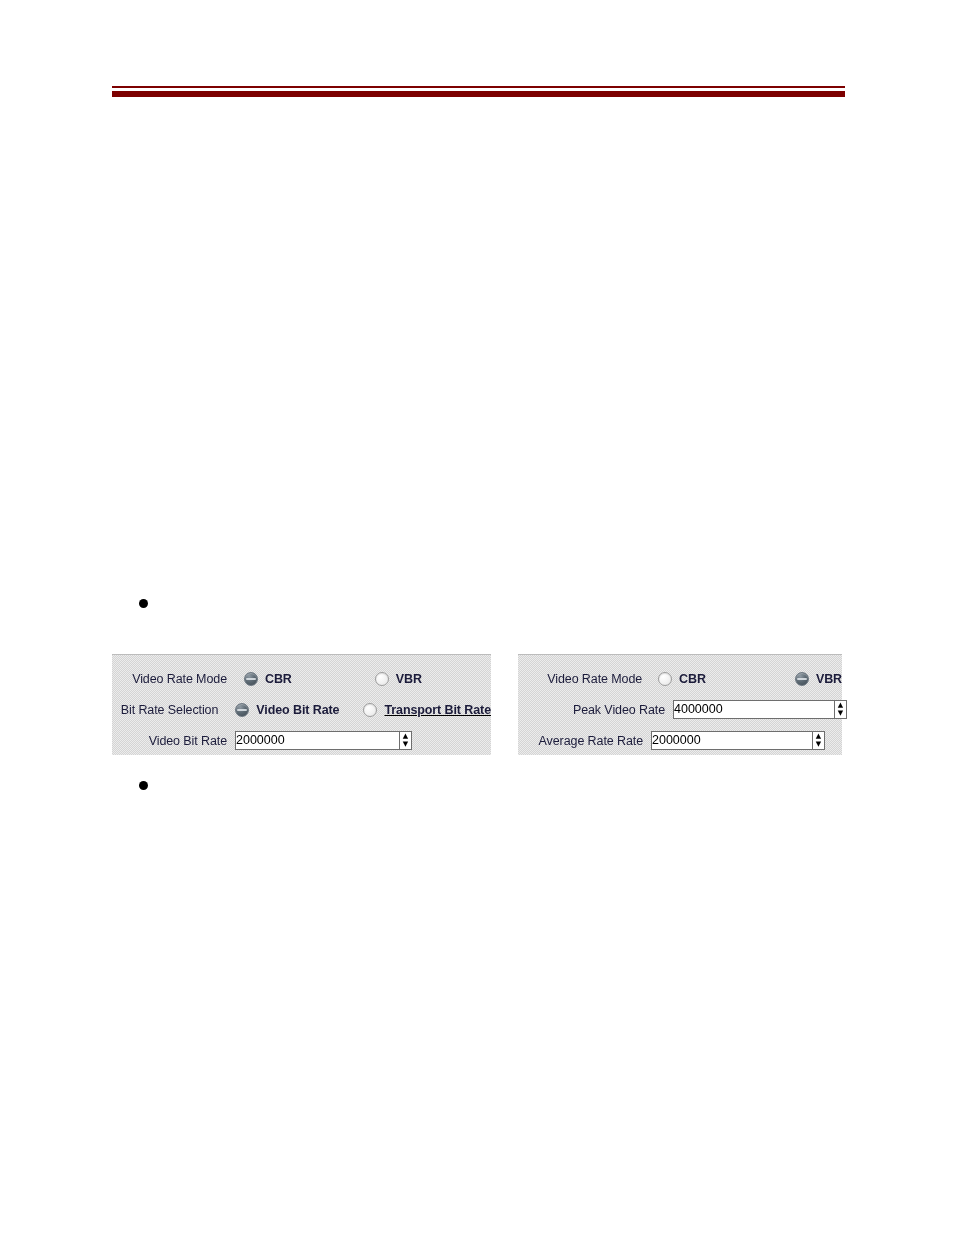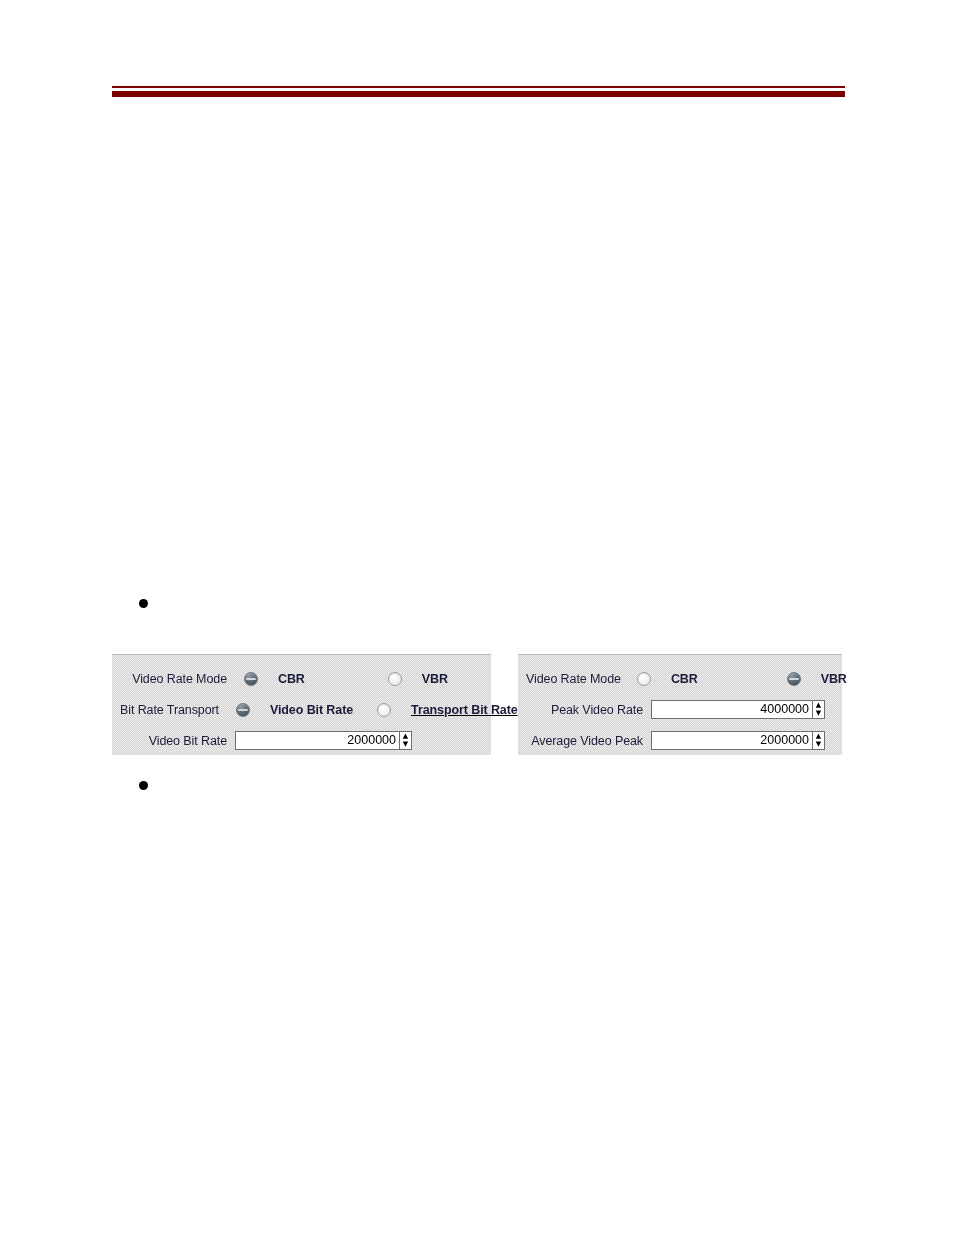--- a/index.html
+++ b/index.html
@@ -117,21 +117,21 @@
     right: 1px;
     top: 5px;
     height: 2px;
     background: rgba(226,232,236,.85);
     border-radius: 1px;
   }
   .radio-label {
     font-size: 12.5px;
     font-weight: bold;
     color: #1b1b3a;
-    margin-left: 20px;
+    margin-left: 7px;
     white-space: nowrap;
     letter-spacing: -0.1px;
   }
   .radio-group {
     display: flex;
     align-items: center;
   }
 
   
   .spinner {
@@ -139,21 +139,20 @@
     align-items: stretch;
     height: 19px;
     border: 1px solid #6e6e6e;
     background: #ffffff;
     box-sizing: border-box;
   }
   .spinner .value {
     flex: 1 1 auto;
     font-size: 12.5px;
     color: #000000;
-    text-align: right;
     padding-right: 3px;
     line-height: 17px;
     overflow: hidden;
     white-space: nowrap;
   }
   .spinner .arrows {
     flex: 0 0 11px;
     width: 11px;
     border-left: 1px solid #6e6e6e;
     display: flex;
@@ -191,21 +190,21 @@
       <span class="radio on"></span>
       <span class="radio-label">CBR</span>
     </div>
     <div class="radio-group" style="margin-left:83px;">
       <span class="radio off"></span>
       <span class="radio-label">VBR</span>
     </div>
   </div>
 
   <div class="row" style="top:39px;">
-    <div class="field-label" style="width:107px; margin-left:8px;">Bit Rate Transport</div>
+    <div class="field-label" style="width:107px; margin-left:8px;">Bit Rate Selection</div>
     <div class="radio-group" style="margin-left:17px;">
       <span class="radio on"></span>
       <span class="radio-label">Video Bit Rate</span>
     </div>
     <div class="radio-group" style="margin-left:24px;text-decoration:underline;">
       <span class="radio off"></span>
       <span class="radio-label">Transport Bit Rate</span>
     </div>
   </div>
 
@@ -228,33 +227,33 @@
     <div class="radio-group" style="margin-left:16px;">
       <span class="radio off"></span>
       <span class="radio-label">CBR</span>
     </div>
     <div class="radio-group" style="margin-left:89px;">
       <span class="radio on"></span>
       <span class="radio-label">VBR</span>
     </div>
   </div>
 
-  <div class="row" style="top:39px;">
+  <div class="row" style="top:39px;margin-left:22px;">
     <div class="field-label" style="width:117px; margin-left:8px;">Peak Video Rate</div>
     <div class="spinner" style="margin-left:8px; width:174px;">
       <div class="value">4000000</div>
       <div class="arrows">
         <span>▲</span>
         <span>▼</span>
       </div>
     </div>
   </div>
 
   <div class="row" style="top:70px;">
-    <div class="field-label" style="width:117px; margin-left:8px;">Average Video Peak</div>
+    <div class="field-label" style="width:117px; margin-left:8px;">Average Rate Rate</div>
     <div class="spinner" style="margin-left:8px; width:174px;">
       <div class="value">2000000</div>
       <div class="arrows">
         <span>▲</span>
         <span>▼</span>
       </div>
     </div>
   </div>
 </div>
 

